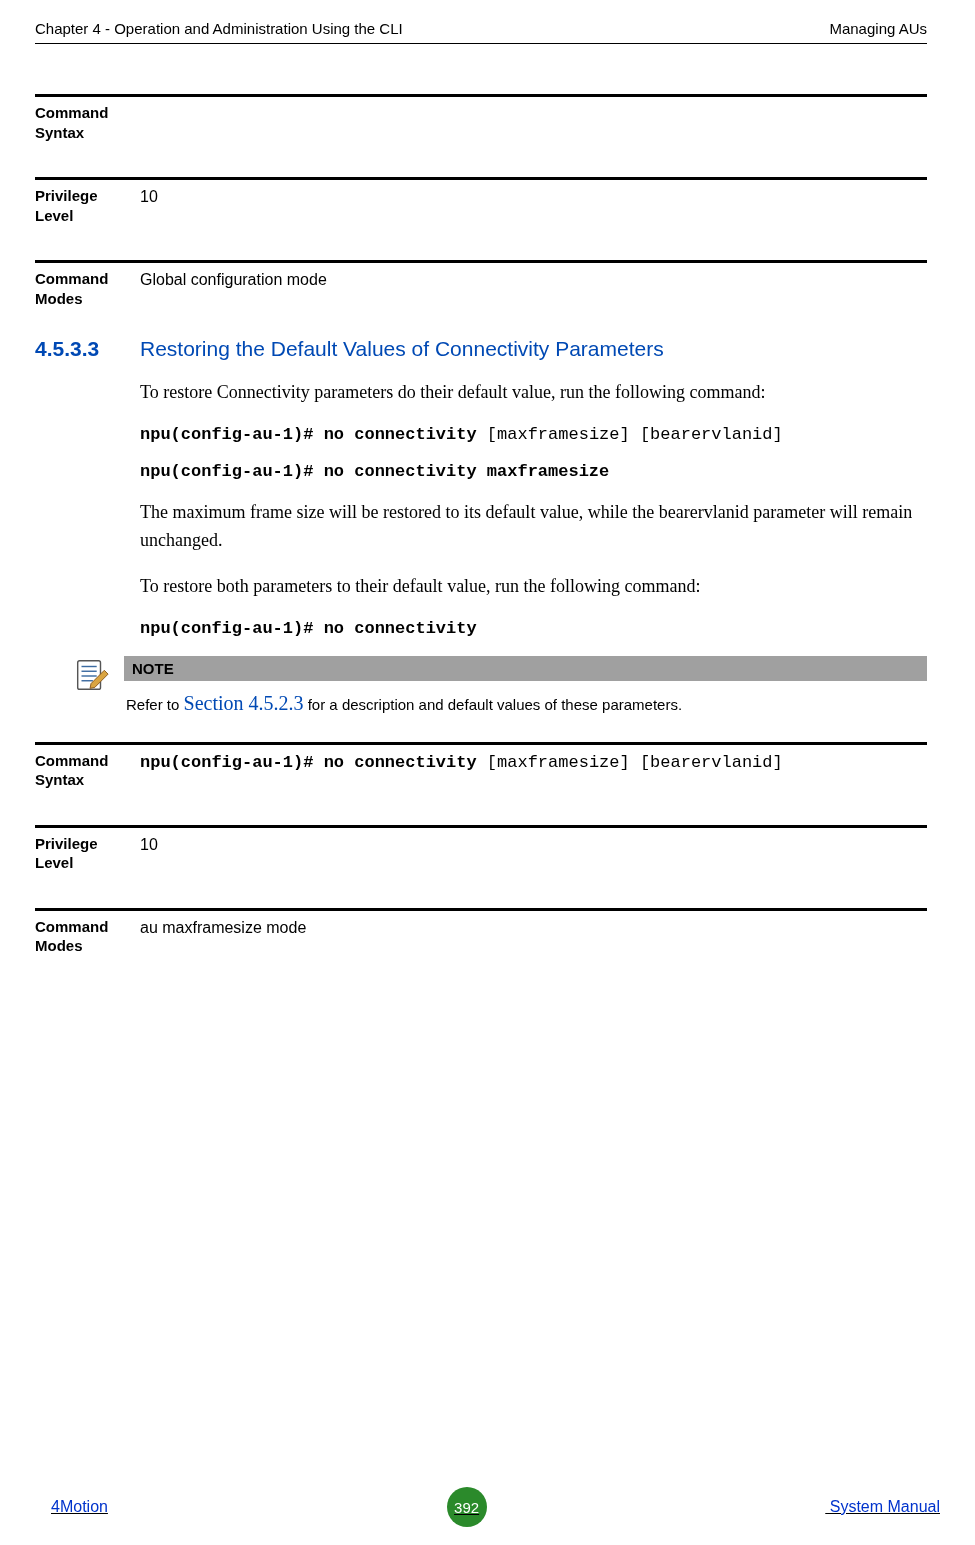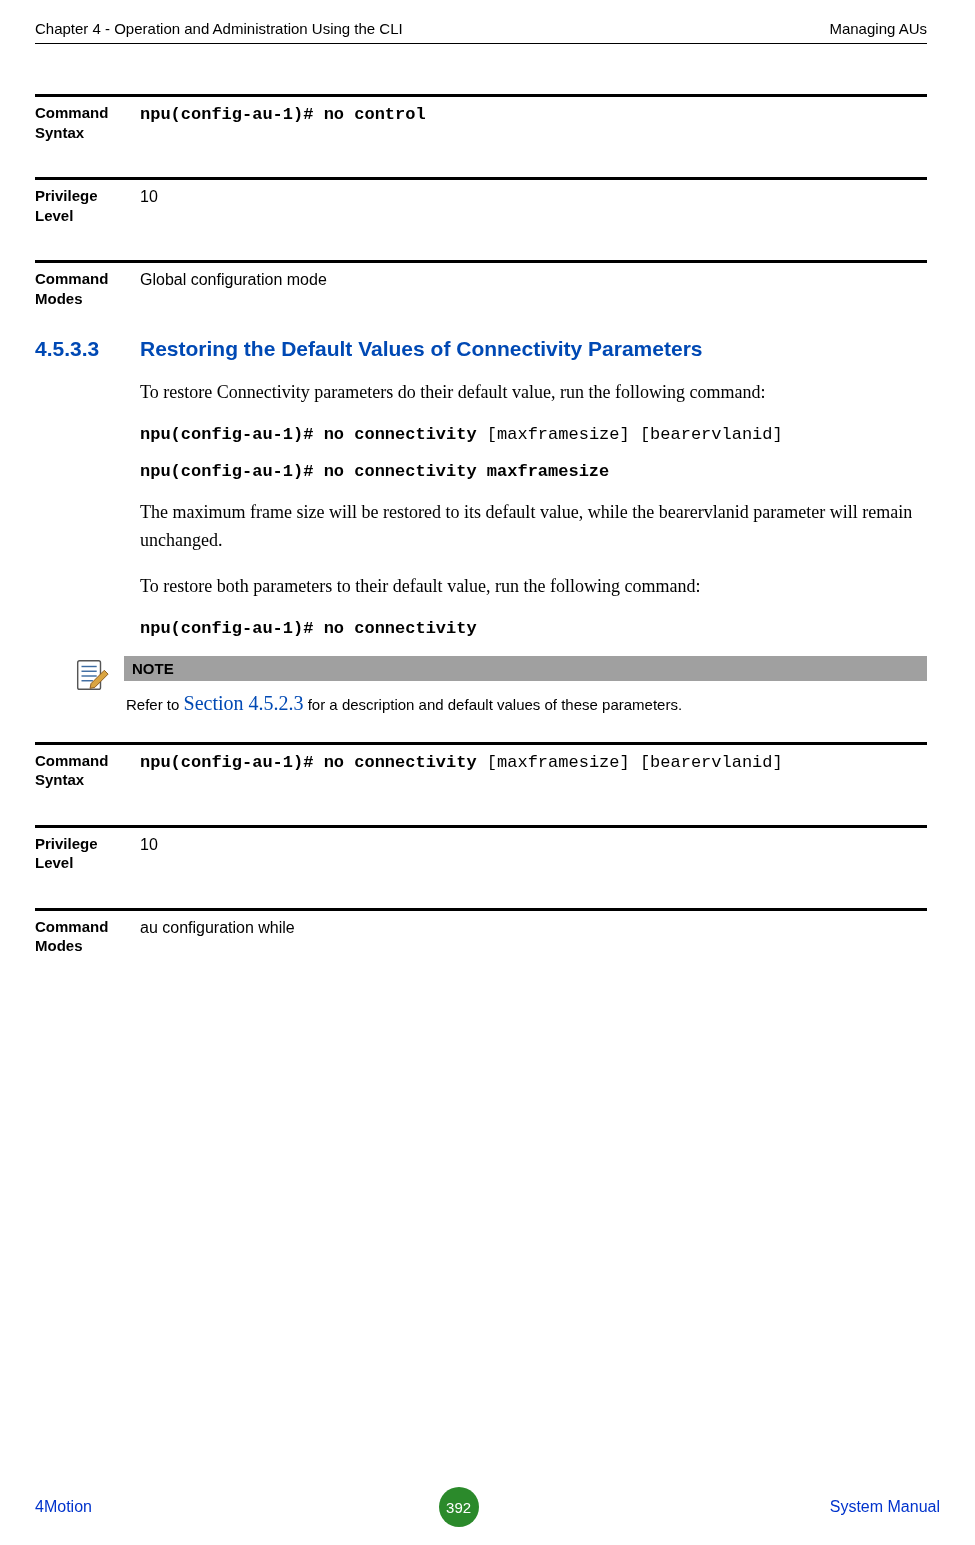--- a/index.html
+++ b/index.html
@@ -57,21 +57,21 @@
   .section-num {
     width: 105px;
     flex-shrink: 0;
     color: #0049b4;
     font-size: 21px;
     font-weight: bold;
   }
   .section-title {
     color: #0049b4;
     font-size: 21px;
-    font-weight: bold;
+    font-weight: normal;
   }
   .body-col {
     margin-left: 105px;
     margin-right: 0px;
   }
   .body-text {
     font-family: Georgia, "Times New Roman", serif;
     font-size: 18px;
     line-height: 1.55;
     margin-bottom: 18px;
@@ -98,27 +98,28 @@
   }
   .note-text {
     font-size: 15px;
     padding: 8px 2px 2px 2px;
     line-height: 1.45;
   }
   .link { color: #0049b4; font-family: Georgia, 'Times New Roman', serif; font-size:20px; }
   .footer-row {
     position: absolute;
     bottom: 18px;
-    left: 0;
+    left: 16px;
     right: 0;
     padding: 0 35px;
     display: flex;
     justify-content: space-between;
     align-items: center;
     font-size: 16px;
+    text-decoration: underline;
   }
   .footer-left { color: #0033cc; white-space: pre; }
   .footer-right { color: #0033cc; white-space: pre; }
   .footer-center {
     width: 40px;
     height: 40px;
     border-radius: 50%;
     background: #2b8a2b;
     color: #fff;
     display: flex;
@@ -134,23 +135,20 @@
 <div class="page">
 
 <div class="header-row">
   <span>Chapter 4 - Operation and Administration Using the CLI</span>
   <span>Managing AUs</span>
 </div>
 <hr class="header-rule">
 
 <div class="block">
   <div class="block-label">Command Syntax</div>
-  <div class="block-value">
-    <span class="mono-bold">npu(config-au-1)# no control</span>
-  </div>
 </div>
 
 <div class="block">
   <div class="block-label">Privilege Level</div>
   <div class="block-value">10</div>
 </div>
 
 <div class="block">
   <div class="block-label">Command Modes</div>
   <div class="block-value">Global configuration mode</div>
@@ -202,21 +200,21 @@
   </div>
 </div>
 
 <div class="block">
   <div class="block-label">Privilege Level</div>
   <div class="block-value">10</div>
 </div>
 
 <div class="block">
   <div class="block-label">Command Modes</div>
-  <div class="block-value">au configuration while</div>
+  <div class="block-value">au maxframesize mode</div>
 </div>
 
 <div class="footer-row">
   <span class="footer-left">4Motion</span>
   <span class="footer-center">392</span>
   <span class="footer-right"> System Manual</span>
 </div>
 
 </div>
 

